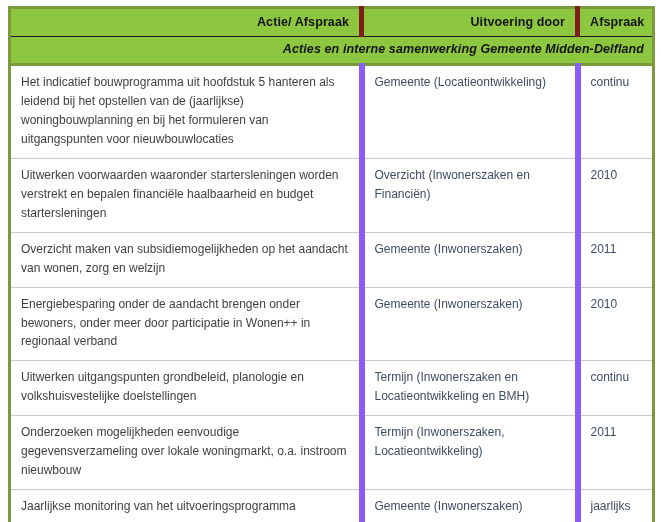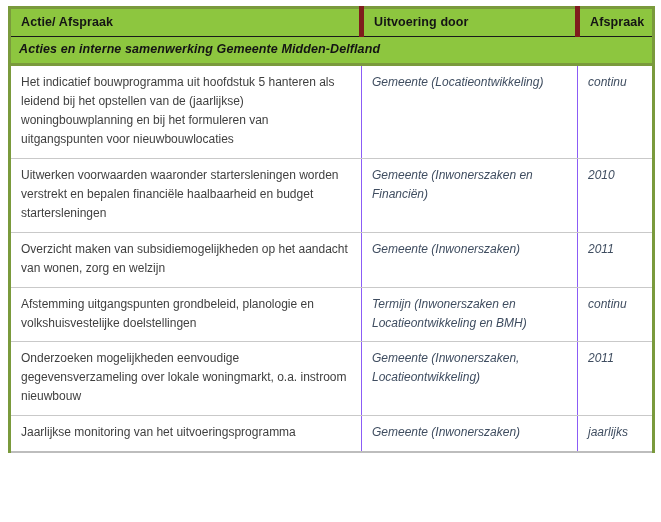--- a/index.html
+++ b/index.html
@@ -34,59 +34,58 @@
   col.c1 { width: 352px; }
   col.c2 { width: 216px; }
   col.c3 { width: 76px; }
 
   
   thead tr.head-main th {
     background: #8dc63f;
     color: #141414;
     font-weight: bold;
     font-size: 12.5px;
-    text-align: left;
+    text-align: right;
     padding: 6px 10px 7px 10px;
     border-bottom: 1px solid #1a1a1a;
     vertical-align: middle;
     letter-spacing: 0.1px;
   }
   thead tr.head-main th.col-div {
     border-left: 5px solid #7f1d1d;
   }
 
   thead tr.head-sub th {
     background: #8dc63f;
     color: #141414;
     font-weight: bold;
     font-style: italic;
     font-size: 12.5px;
-    text-align: left;
+    text-align: right;
     padding: 5px 8px 7px 8px;
     border-bottom: 3px solid #7a9a3c;
     letter-spacing: 0.1px;
   }
 
   
   tbody td {
     background: #ffffff;
     color: #3a3a3a;
     font-size: 12px;
     line-height: 1.58;
     text-align: left;
     vertical-align: top;
     padding: 7px 10px 9px 10px;
     border-bottom: 1px solid #c9c9c9;
   }
   tbody tr:last-child td {
     border-bottom: none;
   }
   tbody td.col-div {
-    border-left: 1px solid #8b5cf6;
-    font-style: italic;
+    border-left: 6px solid #8b5cf6;
   }
   tbody td.who { color: #3f4d60; }
   tbody td.when { color: #3f4d60; }
   tbody td.what { color: #3f3f3f; }
 </style>
 </head>
 <body>
 
 <div class="table-wrap">
   <table class="action-table">
@@ -106,36 +105,41 @@
       </tr>
     </thead>
     <tbody>
       <tr>
         <td class="what">Het indicatief bouwprogramma uit hoofdstuk 5 hanteren als leidend bij het opstellen van de (jaarlijkse) woningbouwplanning en bij het formuleren van uitgangspunten voor nieuwbouwlocaties</td>
         <td class="who col-div">Gemeente (Locatieontwikkeling)</td>
         <td class="when col-div">continu</td>
       </tr>
       <tr>
         <td class="what">Uitwerken voorwaarden waaronder startersleningen worden verstrekt en bepalen financiële haalbaarheid en budget startersleningen</td>
-        <td class="who col-div">Gemeente (Inwonerszaken en Financiën)</td>
+        <td class="who col-div">Overzicht (Inwonerszaken en Financiën)</td>
         <td class="when col-div">2010</td>
       </tr>
       <tr>
         <td class="what">Overzicht maken van subsidiemogelijkheden op het aandacht van wonen, zorg en welzijn</td>
         <td class="who col-div">Gemeente (Inwonerszaken)</td>
         <td class="when col-div">2011</td>
       </tr>
       <tr>
-        <td class="what">Afstemming uitgangspunten grondbeleid, planologie en volkshuisvestelijke doelstellingen</td>
+        <td class="what">Energiebesparing onder de aandacht brengen onder bewoners, onder meer door participatie in Wonen++ in regionaal verband</td>
+        <td class="who col-div">Gemeente (Inwonerszaken)</td>
+        <td class="when col-div">2010</td>
+      </tr>
+      <tr>
+        <td class="what">Uitwerken uitgangspunten grondbeleid, planologie en volkshuisvestelijke doelstellingen</td>
         <td class="who col-div">Termijn (Inwonerszaken en Locatieontwikkeling en BMH)</td>
         <td class="when col-div">continu</td>
       </tr>
       <tr>
         <td class="what">Onderzoeken mogelijkheden eenvoudige gegevensverzameling over lokale woningmarkt, o.a. instroom nieuwbouw</td>
-        <td class="who col-div">Gemeente (Inwonerszaken, Locatieontwikkeling)</td>
+        <td class="who col-div">Termijn (Inwonerszaken, Locatieontwikkeling)</td>
         <td class="when col-div">2011</td>
       </tr>
       <tr>
         <td class="what">Jaarlijkse monitoring van het uitvoeringsprogramma</td>
         <td class="who col-div">Gemeente (Inwonerszaken)</td>
         <td class="when col-div">jaarlijks</td>
       </tr>
 
     </tbody>
   </table>

